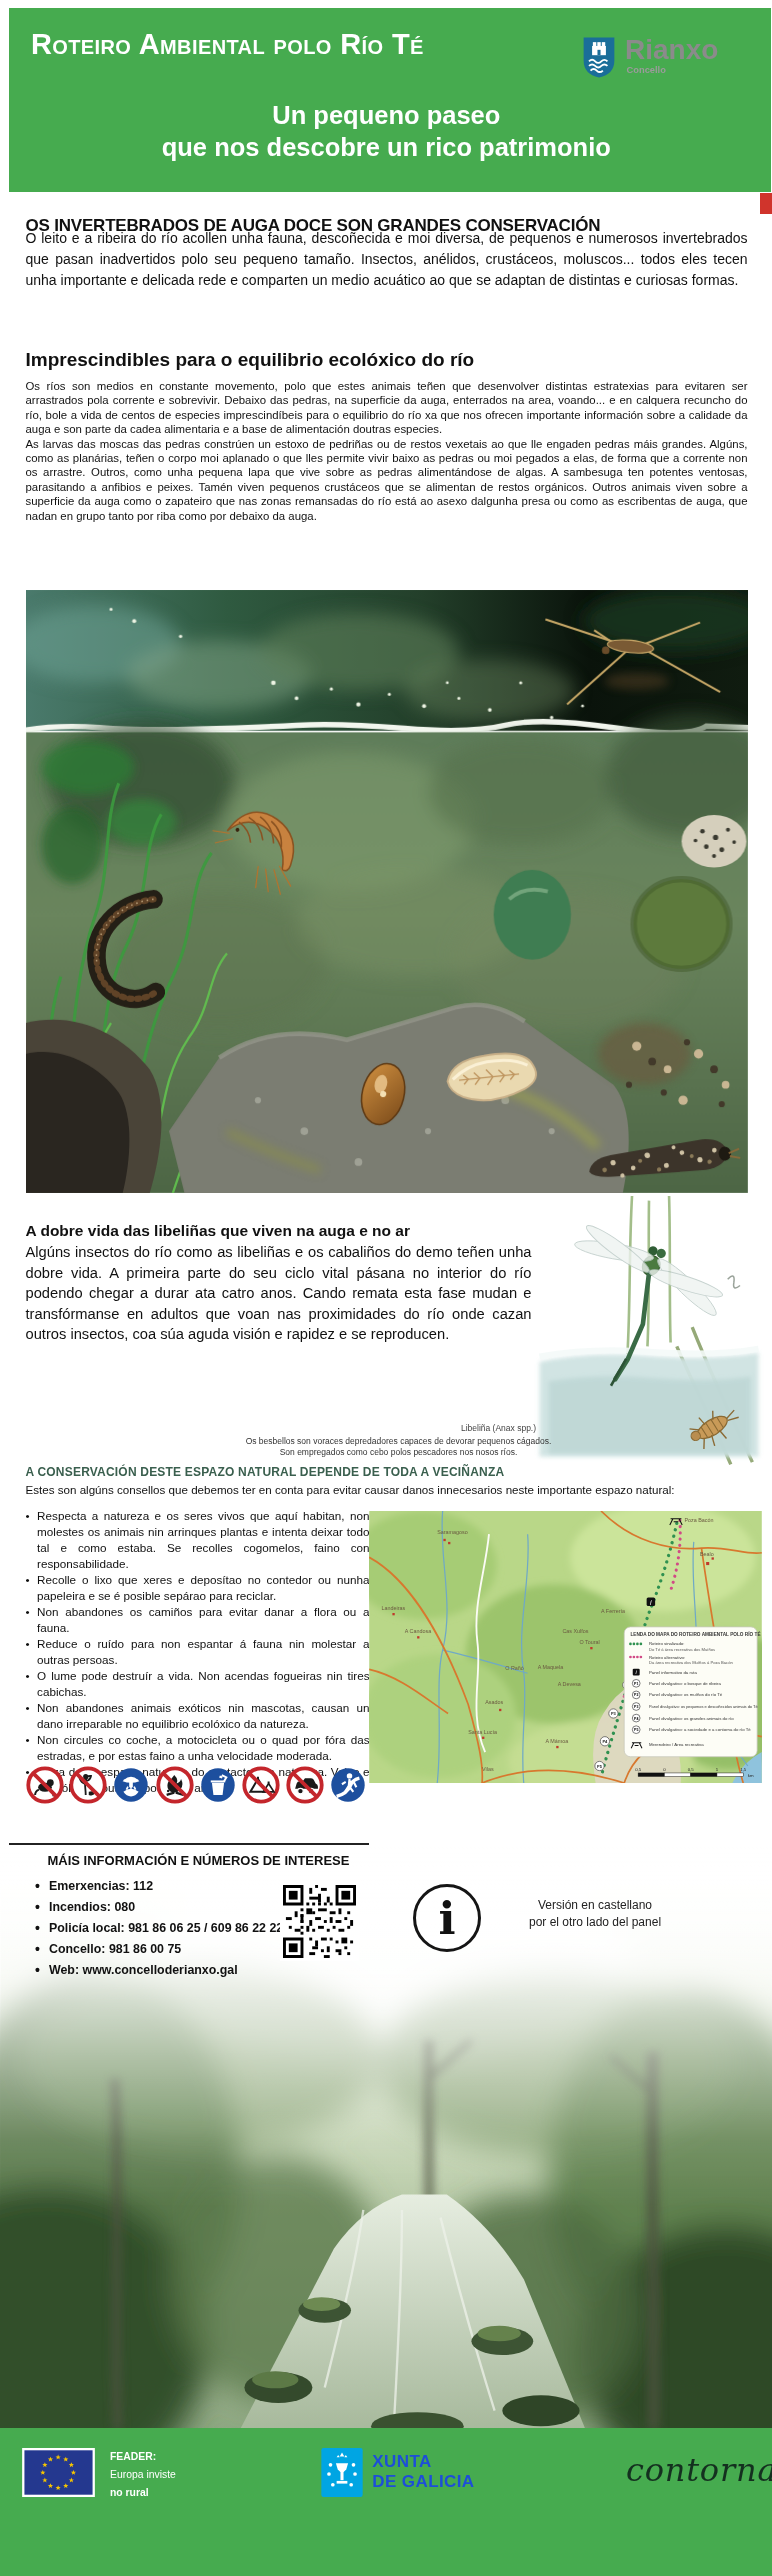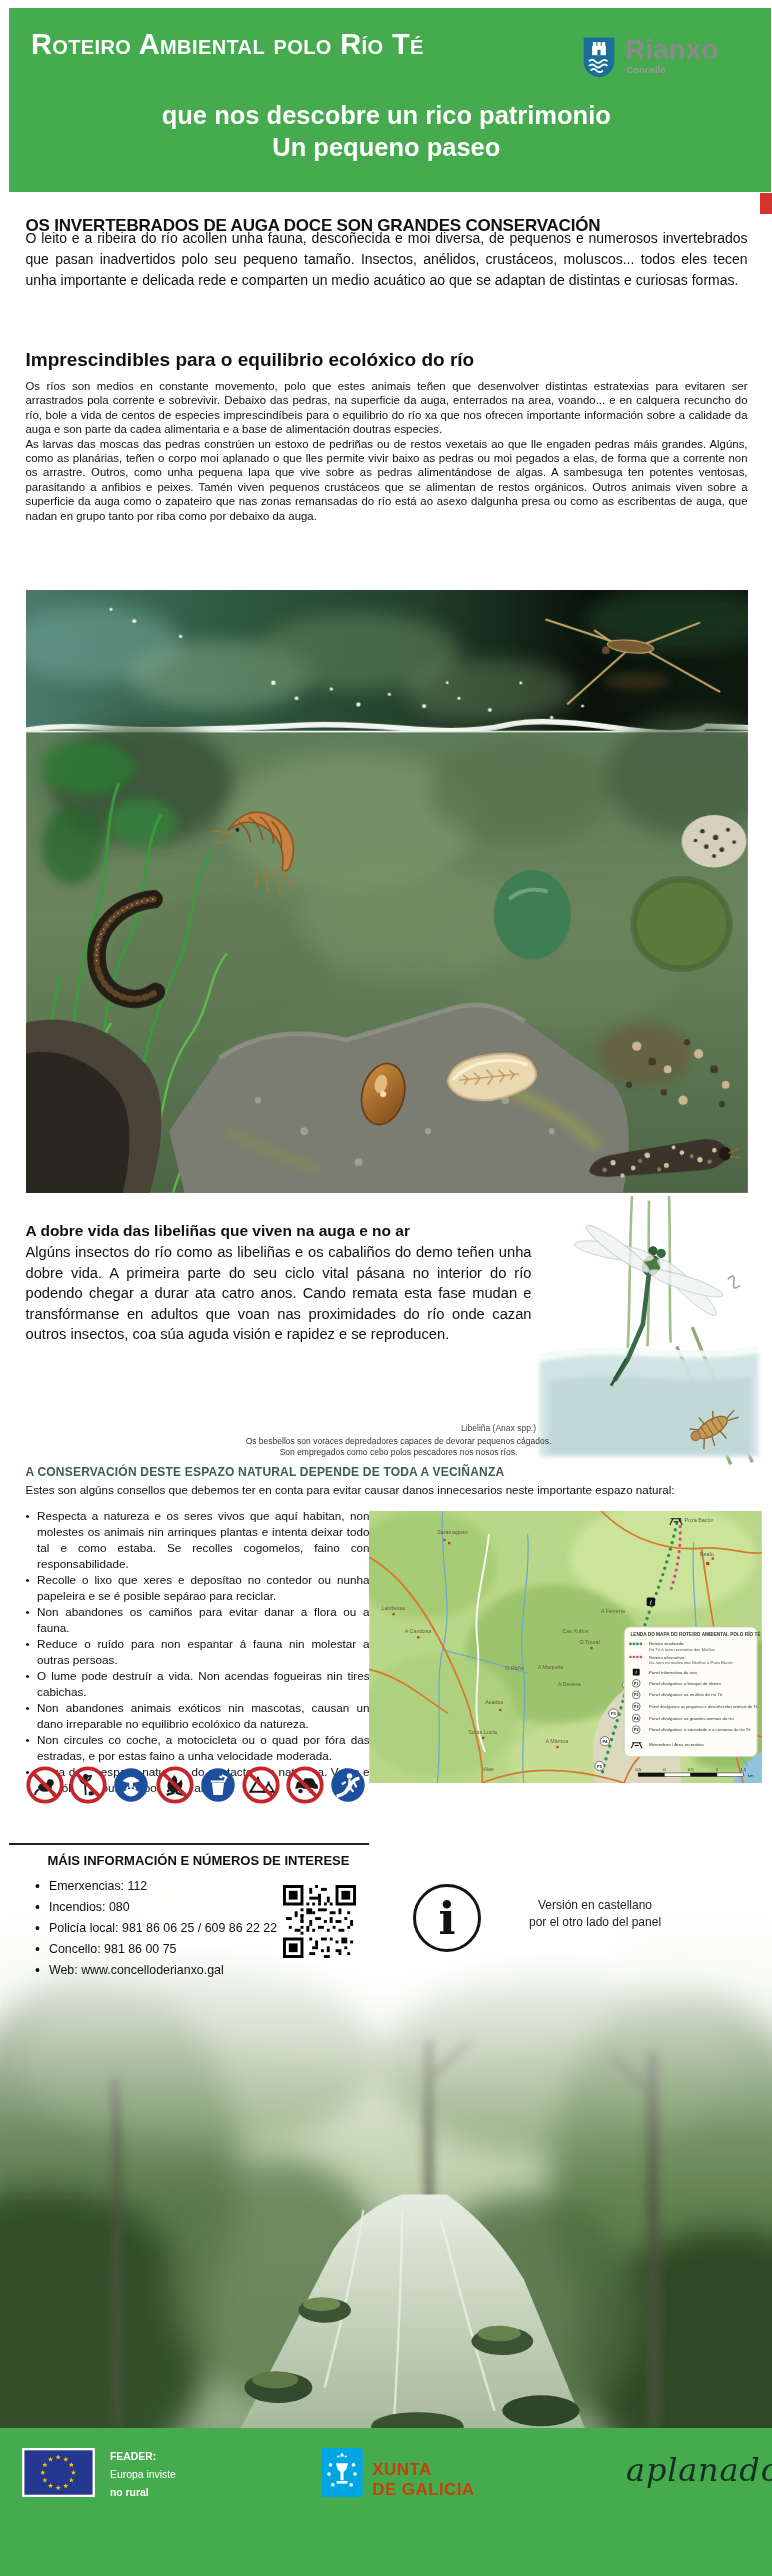--- a/index.html
+++ b/index.html
@@ -46,35 +46,35 @@
   .picto-row{left:25.5px;top:1766px;display:flex;gap:5.4px;}
   .divider{left:9.3px;top:1843px;width:360px;height:1.5px;background:#222;}
 
   
   .photo-wrap{left:0;top:1847px;width:773px;height:583px;}
   .photo-fade{left:0;top:1847px;width:773px;height:583px;
      background:linear-gradient(180deg,#fff 0%,rgba(255,255,255,.95) 10%,rgba(255,255,255,.8) 22%,
      rgba(255,255,255,.45) 36%,rgba(255,255,255,.12) 50%,rgba(255,255,255,0) 62%);}
   .h-info{left:25.5px;top:1853px;font-size:13px;font-weight:bold;margin-left:22px;}
   .info-list{left:35px;top:1876px;margin:0;padding:0;list-style:none;}
-  .info-list li{position:relative;padding-left:14px;font-size:12.4px;line-height:21px;}
+  .info-list li{position:relative;padding-left:14px;font-size:12.4px;line-height:21px;font-weight:bold;}
   .info-list li::before{content:"•";position:absolute;left:0;font-size:14px;}
   .qr{left:280px;top:1882px;width:79px;height:79px;background:#fff;padding:3.1px;box-sizing:border-box;}
   .info-circle{left:413px;top:1884px;width:62px;height:62px;border:3.9px solid #151515;border-radius:50%;
      background:rgba(255,255,255,.55);display:flex;align-items:center;justify-content:center;
      font-family:"DejaVu Serif",serif;font-weight:bold;font-size:45px;line-height:1;}
   .castellano{left:487px;top:1897px;width:216px;text-align:center;font-size:12px;line-height:17px;color:#222;}
 
   
   .footer{left:0;top:2428px;width:773px;height:148px;background:#46ab4f;}
   .eu-flag{left:21.6px;top:2448px;}
   .feader{left:102px;top:2448px;color:#fff;font-size:10.4px;line-height:18px;margin-left:8px;}
   .feader .b{font-weight:bold;}
   .xunta{left:321px;top:2448px;display:flex;align-items:flex-start;}
-  .xunta-text{color:#c2410c;font-weight:bold;font-size:17px;line-height:20px;letter-spacing:0.4px;margin-left:9.3px;margin-top:12px;}
+  .xunta-text{color:#1d4ed8;font-weight:bold;font-size:17px;line-height:20px;letter-spacing:0.4px;margin-left:9.3px;margin-top:4px;}
   .galicia{left:626px;top:2451px;width:139px;text-align:right;
      font-family:"DejaVu Serif",serif;font-style:italic;font-size:32px;color:#14301f;letter-spacing:0.8px;}
 </style>
 </head>
 <body>
 
 <div id="panel">
 
   <div class="abs header">
     <div class="abs main-title">Roteiro Ambiental polo Río Té</div>
@@ -91,22 +91,22 @@
           <path d="M10,39 q4,-4 8,0 q4,4 8,0 q4,-4 8,0" stroke="#fff" stroke-width="2.4" fill="none"></path>
           <path d="M12,45 q4,-4 8,0 q4,4 8,0" stroke="#fff" stroke-width="2.4" fill="none"></path>
         </svg>
       </span>
       <div>
         <div class="rianxo-name">Rianxo</div>
         <div class="rianxo-sub">Concello</div>
       </div>
     </div>
     <div class="abs subtitle">
+      <div>Un pequeno paseo</div>
       <div>que nos descobre un rico patrimonio</div>
-      <div>Un pequeno paseo</div>
     </div>
   </div>
 
   <div class="abs red-marker"></div>
 
   <div class="abs h1">OS INVERTEBRADOS DE AUGA DOCE SON GRANDES CONSERVACIÓN</div>
   <div class="abs p-intro">O leito e a ribeira do río acollen unha fauna, descoñecida e moi diversa, de pequenos e numerosos invertebrados que pasan inadvertidos polo seu pequeno tamaño. Insectos, anélidos, crustáceos, moluscos... todos eles tecen unha importante e delicada rede e comparten un medio acuático ao que se adaptan de distintas e curiosas formas.</div>
 
   <div class="abs h2">Imprescindibles para o equilibrio ecolóxico do río</div>
   <div class="abs p-block">
@@ -821,16 +821,16 @@
           <circle cx="44" cy="34" r="2.4" fill="#fff"></circle>
         <circle cx="15" cy="48" r="2.4" fill="#fff"></circle>
           <circle cx="39" cy="48" r="2.4" fill="#fff"></circle>
       </svg>
     </span>
     <div class="xunta-text">
       <div>XUNTA</div>
       <div>DE GALICIA</div>
     </div>
   </div>
-  <div class="abs galicia">aplanado</div>
+  <div class="abs galicia">contorna</div>
 
 </div>
 
 
 </body></html>

